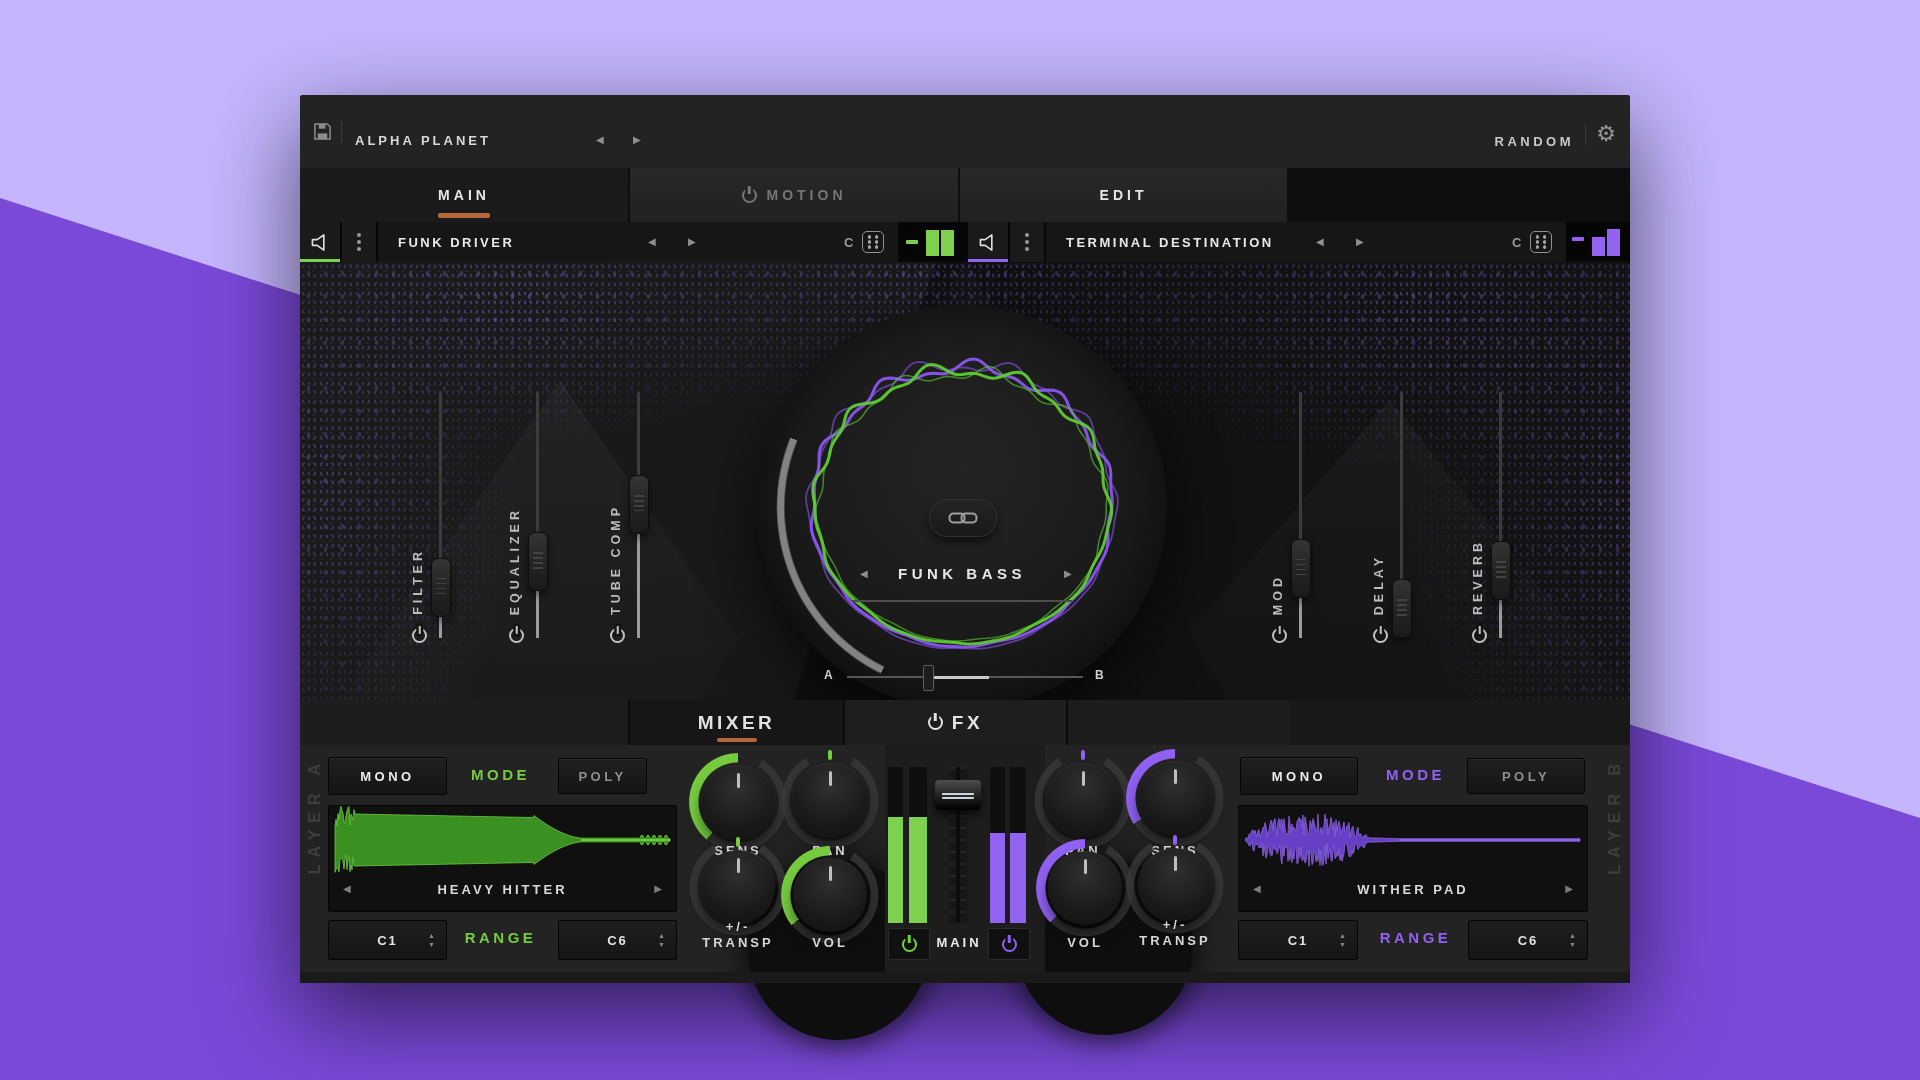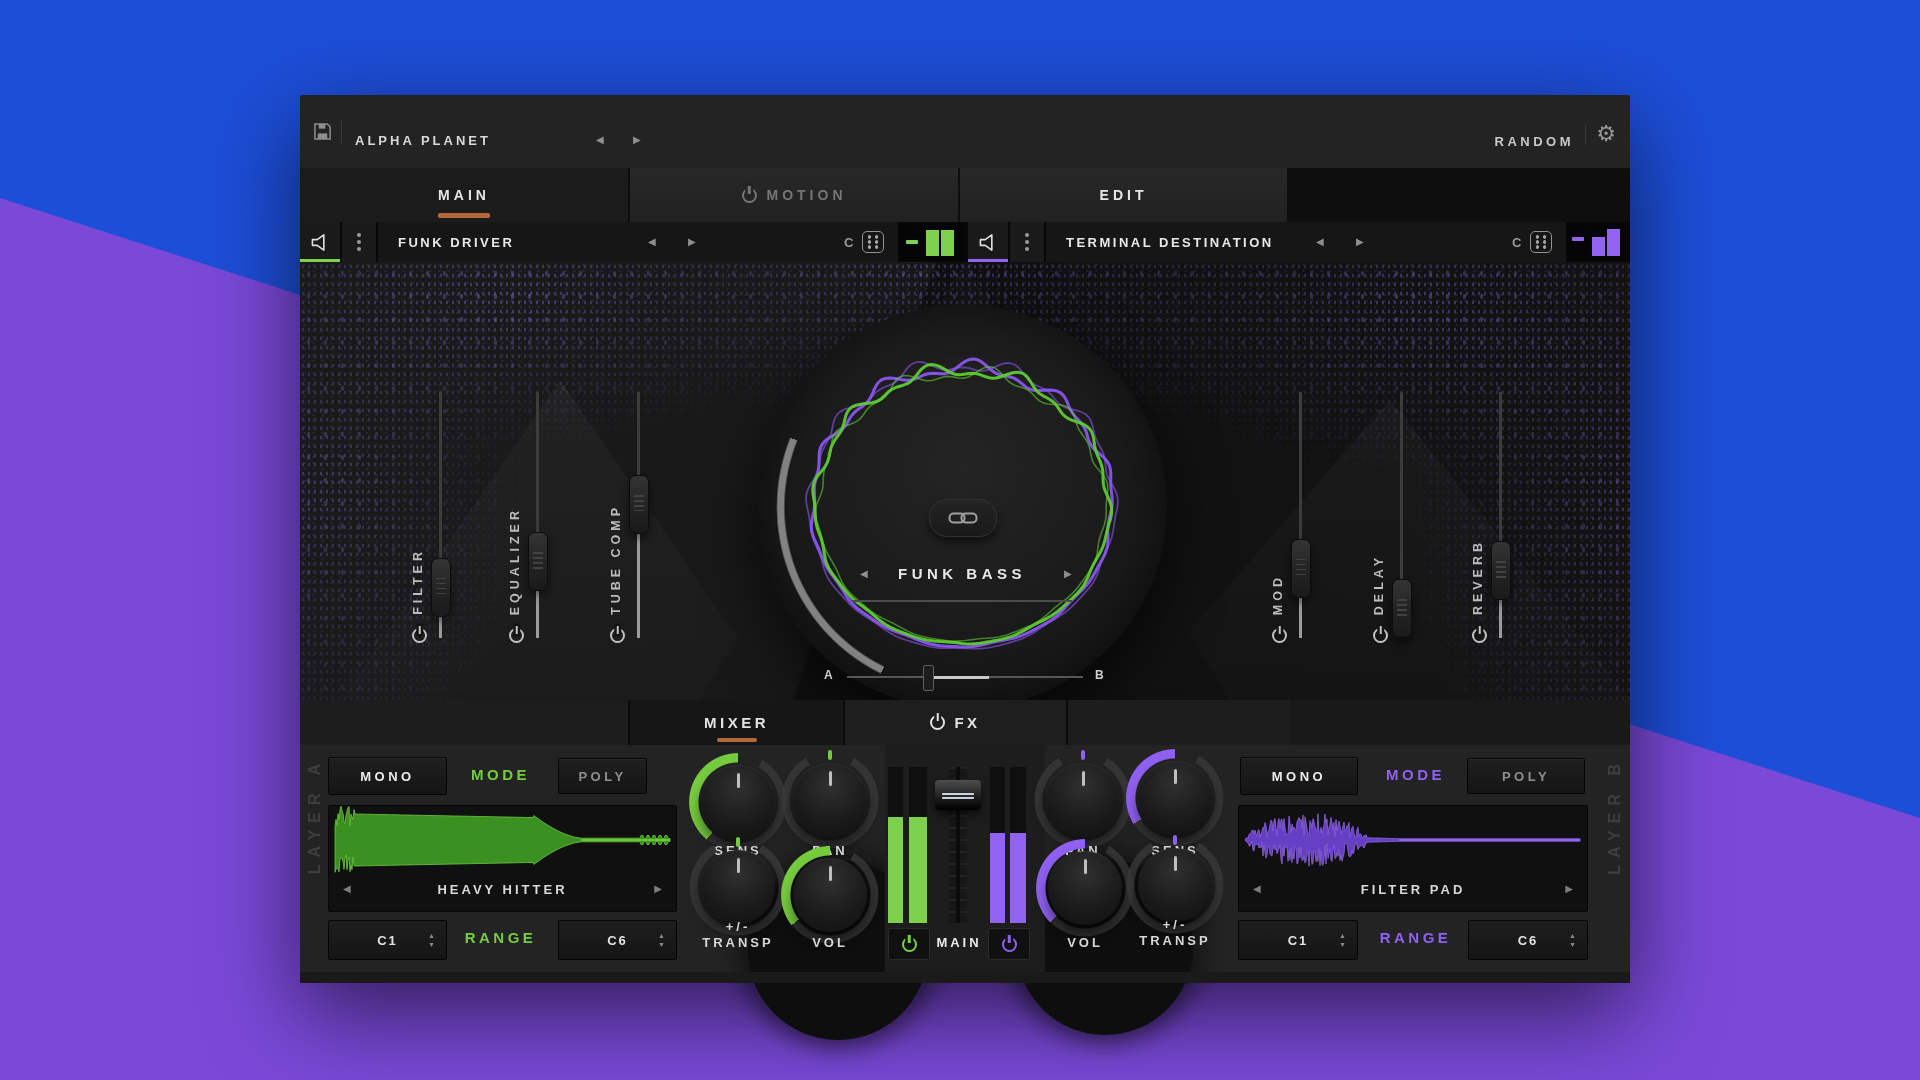--- a/index.html
+++ b/index.html
@@ -1,17 +1,17 @@
 <!DOCTYPE html>
 <html><head>
 <meta charset="utf-8">
 <style>
   html,body{margin:0;padding:0;background:#0d0d0d;width:1920px;height:1080px;overflow:hidden;
     font-family:"Liberation Sans",sans-serif;-webkit-font-smoothing:antialiased;}
-  .page{position:relative;width:1920px;height:1080px;background:#1d4ed8;overflow:hidden;}
+  .page{position:relative;width:1920px;height:1080px;background:#c4b5fd;overflow:hidden;}
   .bg-purple{position:absolute;inset:0;background:#7a49d8;
     clip-path:polygon(0 198px,1920px 818px,1920px 1080px,0 1080px);}
   
   .plugin{position:absolute;left:300px;top:95px;width:1330px;height:888px;background:#232323;
     box-shadow:0 30px 90px rgba(0,0,0,.6);border-radius:3px;}
   .abs{position:absolute;}
   
   .titlebar{position:absolute;left:0;top:0;width:1330px;height:73px;background:#232323;
     border-bottom:2px solid #101010;border-radius:3px 3px 0 0;}
   .preset-name{font-size:13px;font-weight:bold;letter-spacing:3px;color:#d8d8d8;}
@@ -107,21 +107,21 @@
     box-shadow:0 4px 8px rgba(0,0,0,.5);}
   .vhandle::after{content:"";position:absolute;left:4px;right:4px;top:19px;height:20px;
     background:repeating-linear-gradient(180deg,#424242 0 1.5px,transparent 1.5px 5px);}
   .spwr{position:absolute;left:2px;top:253px;color:#c2c2c2;--pwrbg:#141414;}
   .slabel{position:absolute;left:1px;bottom:45px;writing-mode:vertical-rl;transform:rotate(180deg);
     font-size:12.5px;font-weight:bold;letter-spacing:4px;color:#bdbdbd;white-space:nowrap;}
   
   .subtabs{position:absolute;left:0;top:605px;width:1330px;height:45px;display:grid;
     grid-template-columns:330px 215px 223px 222px 1fr;background:#191919;border-bottom:2px solid #0b0b0b;}
   .stab{position:relative;display:flex;align-items:center;justify-content:center;gap:9px;
-    background:#1e1e1e;border-right:2px solid #0b0b0b;font-size:15px;font-weight:bold;
+    background:#1e1e1e;border-right:2px solid #0b0b0b;font-size:19px;font-weight:bold;
     letter-spacing:3.5px;color:#e2e2e2;cursor:pointer;}
   .stab:last-child{border-right:none;}
   .stab.blank{cursor:default;background:#1d1d1d;}
   .stab.active{background:#161616;}
   .stab.dim{color:#6e6e6e;}
   .stab-underline{position:absolute;left:50%;transform:translateX(-50%);bottom:3px;width:40px;height:4px;
     background:#b5693a;border-radius:2px;}
   
   .bottom{position:absolute;left:0;top:650px;width:1330px;height:238px;background:#232323;}
   .bfooter{position:absolute;left:0;bottom:0;width:100%;height:11px;background:#1a1a1a;}
@@ -478,21 +478,21 @@
       <span class="accent-lbl purple-txt" style="left:1068px;top:21px;width:95px;">MODE</span>
       <div class="mode-btn dim" style="left:1167px;top:13px;width:116px;">
         <span>POLY</span>
       </div>
       <div class="wavebox" style="left:938px;width:348px;">
         <svg id="wave-b" width="346" height="72" viewBox="0 0 346 72">
             <path d="M6,34.0L7,31.8L8,32.3L9,32.1L10,28.3L11,27.8L12,26.9L13,24.3L14,24.1L15,27.8L16,24.1L17,27.9L18,30.2L19,24.5L20,23.6L21,31.3L22,27.7L23,25.3L24,21.2L25,22.0L26,16.5L27,19.6L28,30.8L29,25.4L30,24.2L31,18.5L32,14.0L33,15.6L34,24.5L35,14.5L36,12.5L37,21.9L38,29.5L39,15.4L40,12.5L41,22.0L42,13.5L43,13.2L44,24.6L45,12.6L46,21.2L47,28.5L48,27.6L49,28.4L50,10.1L51,17.2L52,26.9L53,17.9L54,23.5L55,21.2L56,23.8L57,24.5L58,15.6L59,14.0L60,11.4L61,14.8L62,13.1L63,22.2L64,9.1L65,29.1L66,10.8L67,16.1L68,22.7L69,28.2L70,29.4L71,14.6L72,16.9L73,21.4L74,12.6L75,15.7L76,20.4L77,23.9L78,25.0L79,7.9L80,25.2L81,26.5L82,21.3L83,27.4L84,22.7L85,19.3L86,8.0L87,16.4L88,12.9L89,28.6L90,20.9L91,18.5L92,11.3L93,17.1L94,23.9L95,16.2L96,30.6L97,13.6L98,24.6L99,18.9L100,15.1L101,20.1L102,27.8L103,24.3L104,20.2L105,15.9L106,25.4L107,24.2L108,19.7L109,19.9L110,16.4L111,31.2L112,25.3L113,21.8L114,20.2L115,27.3L116,31.0L117,31.4L118,23.6L119,21.2L120,29.6L121,27.8L122,28.3L123,31.6L124,31.7L125,29.4L126,31.0L127,28.5L128,31.6L129,31.7L130,31.8L131,31.8L132,31.9L133,31.9L134,31.9L135,31.9L136,32.0L137,32.0L138,32.0L139,32.1L140,32.1L141,32.1L142,32.2L143,32.2L144,32.2L145,32.3L146,32.3L147,32.3L148,32.3L149,32.4L150,32.4L151,32.4L152,32.5L153,32.5L154,32.5L155,32.5L156,32.6L157,32.6L158,32.6L159,32.7L160,32.7L161,32.7L162,32.7L163,32.7L164,32.7L165,32.7L166,32.7L167,32.7L168,32.7L169,32.7L170,32.7L171,32.7L172,32.7L173,32.7L174,32.7L175,32.7L176,32.7L177,32.7L178,32.7L179,32.7L180,32.7L181,32.7L182,32.7L183,32.7L184,32.7L185,32.7L186,32.7L187,32.7L188,32.7L189,32.7L190,32.7L191,32.7L192,32.7L193,32.7L194,32.7L195,32.7L196,32.7L197,32.7L198,32.7L199,32.7L200,32.7L201,32.7L202,32.7L203,32.7L204,32.7L205,32.7L206,32.7L207,32.7L208,32.7L209,32.7L210,32.7L211,32.7L212,32.7L213,32.7L214,32.7L215,32.7L216,32.7L217,32.7L218,32.7L219,32.7L220,32.7L221,32.7L222,32.7L223,32.7L224,32.7L225,32.7L226,32.7L227,32.7L228,32.7L229,32.7L230,32.7L231,32.7L232,32.7L233,32.7L234,32.7L235,32.7L236,32.7L237,32.7L238,32.7L239,32.7L240,32.7L241,32.7L242,32.7L243,32.7L244,32.7L245,32.7L246,32.7L247,32.7L248,32.7L249,32.7L250,32.7L251,32.7L252,32.7L253,32.7L254,32.7L255,32.7L256,32.7L257,32.7L258,32.7L259,32.7L260,32.7L261,32.7L262,32.7L263,32.7L264,32.7L265,32.7L266,32.7L267,32.7L268,32.7L269,32.7L270,32.7L271,32.7L272,32.7L273,32.7L274,32.7L275,32.7L276,32.7L277,32.7L278,32.7L279,32.7L280,32.7L281,32.7L282,32.7L283,32.7L284,32.7L285,32.7L286,32.7L287,32.7L288,32.7L289,32.7L290,32.7L291,32.7L292,32.7L293,32.7L294,32.7L295,32.7L296,32.7L297,32.7L298,32.7L299,32.7L300,32.7L301,32.7L302,32.7L303,32.7L304,32.7L305,32.7L306,32.7L307,32.7L308,32.7L309,32.7L310,32.7L311,32.7L312,32.7L313,32.7L314,32.7L315,32.7L316,32.7L317,32.7L318,32.7L319,32.7L320,32.7L321,32.7L322,32.7L323,32.7L324,32.7L325,32.7L326,32.7L327,32.7L328,32.7L329,32.7L330,32.7L331,32.7L332,32.7L333,32.7L334,32.7L335,32.7L336,32.7L337,32.7L338,32.7L339,32.7L340,32.7L341,32.7L341,35.3L340,35.3L339,35.3L338,35.3L337,35.3L336,35.3L335,35.3L334,35.3L333,35.3L332,35.3L331,35.3L330,35.3L329,35.3L328,35.3L327,35.3L326,35.3L325,35.3L324,35.3L323,35.3L322,35.3L321,35.3L320,35.3L319,35.3L318,35.3L317,35.3L316,35.3L315,35.3L314,35.3L313,35.3L312,35.3L311,35.3L310,35.3L309,35.3L308,35.3L307,35.3L306,35.3L305,35.3L304,35.3L303,35.3L302,35.3L301,35.3L300,35.3L299,35.3L298,35.3L297,35.3L296,35.3L295,35.3L294,35.3L293,35.3L292,35.3L291,35.3L290,35.3L289,35.3L288,35.3L287,35.3L286,35.3L285,35.3L284,35.3L283,35.3L282,35.3L281,35.3L280,35.3L279,35.3L278,35.3L277,35.3L276,35.3L275,35.3L274,35.3L273,35.3L272,35.3L271,35.3L270,35.3L269,35.3L268,35.3L267,35.3L266,35.3L265,35.3L264,35.3L263,35.3L262,35.3L261,35.3L260,35.3L259,35.3L258,35.3L257,35.3L256,35.3L255,35.3L254,35.3L253,35.3L252,35.3L251,35.3L250,35.3L249,35.3L248,35.3L247,35.3L246,35.3L245,35.3L244,35.3L243,35.3L242,35.3L241,35.3L240,35.3L239,35.3L238,35.3L237,35.3L236,35.3L235,35.3L234,35.3L233,35.3L232,35.3L231,35.3L230,35.3L229,35.3L228,35.3L227,35.3L226,35.3L225,35.3L224,35.3L223,35.3L222,35.3L221,35.3L220,35.3L219,35.3L218,35.3L217,35.3L216,35.3L215,35.3L214,35.3L213,35.3L212,35.3L211,35.3L210,35.3L209,35.3L208,35.3L207,35.3L206,35.3L205,35.3L204,35.3L203,35.3L202,35.3L201,35.3L200,35.3L199,35.3L198,35.3L197,35.3L196,35.3L195,35.3L194,35.3L193,35.3L192,35.3L191,35.3L190,35.3L189,35.3L188,35.3L187,35.3L186,35.3L185,35.3L184,35.3L183,35.3L182,35.3L181,35.3L180,35.3L179,35.3L178,35.3L177,35.3L176,35.3L175,35.3L174,35.3L173,35.3L172,35.3L171,35.3L170,35.3L169,35.3L168,35.3L167,35.3L166,35.3L165,35.3L164,35.3L163,35.3L162,35.3L161,35.3L160,35.3L159,35.3L158,35.4L157,35.4L156,35.4L155,35.5L154,35.5L153,35.5L152,35.5L151,35.6L150,35.6L149,35.6L148,35.7L147,35.7L146,35.7L145,35.8L144,35.8L143,35.8L142,35.8L141,35.9L140,35.9L139,35.9L138,36.0L137,36.0L136,36.0L135,36.0L134,36.1L133,36.1L132,36.1L131,36.2L130,36.2L129,36.0L128,37.2L127,36.3L126,39.9L125,42.0L124,41.1L123,39.2L122,39.2L121,40.6L120,41.7L119,43.5L118,39.7L117,36.3L116,38.0L115,45.5L114,47.9L113,44.2L112,50.2L111,50.5L110,50.4L109,45.3L108,38.2L107,37.7L106,37.0L105,47.9L104,51.6L103,55.2L102,48.6L101,54.4L100,42.9L99,50.3L98,46.6L97,51.6L96,52.7L95,39.1L94,44.8L93,55.4L92,54.0L91,43.0L90,47.5L89,52.4L88,37.7L87,58.0L86,39.7L85,53.9L84,59.3L83,58.4L82,45.0L81,59.6L80,42.7L79,55.4L78,50.3L77,55.8L76,44.9L75,46.4L74,57.1L73,58.6L72,45.5L71,44.4L70,60.2L69,45.3L68,48.2L67,55.1L66,57.0L65,50.2L64,54.2L63,54.8L62,41.2L61,52.2L60,41.6L59,56.8L58,58.0L57,41.8L56,40.6L55,53.1L54,47.4L53,56.6L52,42.7L51,54.3L50,45.0L49,55.4L48,40.3L47,41.7L46,39.9L45,50.2L44,41.3L43,58.1L42,53.8L41,38.7L40,42.2L39,45.6L38,47.7L37,42.5L36,43.9L35,39.0L34,43.2L33,50.0L32,49.4L31,48.2L30,40.4L29,39.8L28,49.3L27,52.1L26,46.5L25,39.2L24,50.1L23,36.6L22,42.0L21,39.7L20,42.0L19,37.9L18,38.8L17,38.2L16,38.9L15,45.1L14,44.2L13,35.5L12,38.0L11,40.1L10,39.8L9,36.7L8,36.5L7,35.4L6,34.0Z" fill="#6f46d8" opacity=".9" stroke="#9a6cf7" stroke-width=".8"></path>
             <line x1="160" x2="341" y1="34" y2="34" stroke="#9a6cf7" stroke-width="1.6"></line>
           </svg>
         <span class="wv-arrow" style="left:14px;">◀</span>
-        <span class="wavename">FILTER PAD</span>
+        <span class="wavename">WITHER PAD</span>
         <span class="wv-arrow" style="right:14px;">▶</span>
       </div>
       <div class="range-box" style="left:938px;width:118px;">
         <span>C1</span>
         <span class="spin">
             <span>▲</span>
             <span>▼</span>
           </span>
       </div>
       <span class="accent-lbl purple-txt" style="left:1068px;top:184px;width:95px;">RANGE</span>

